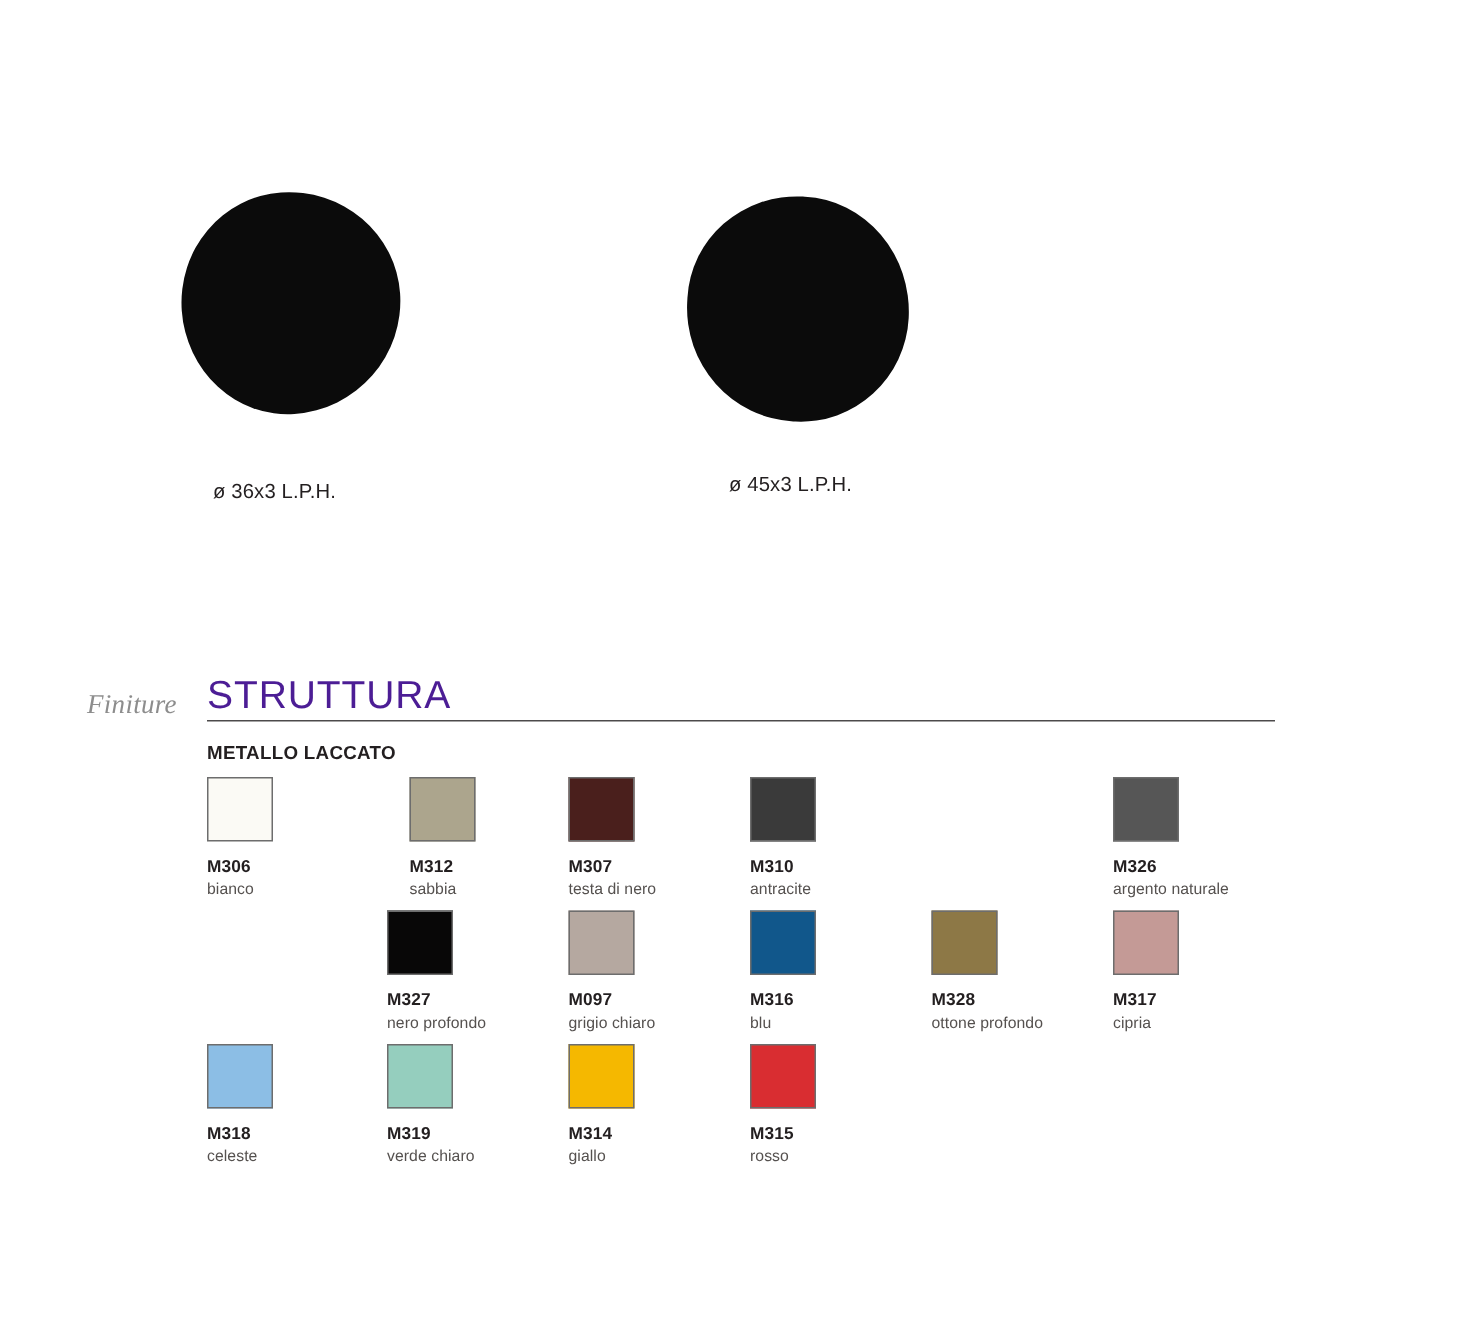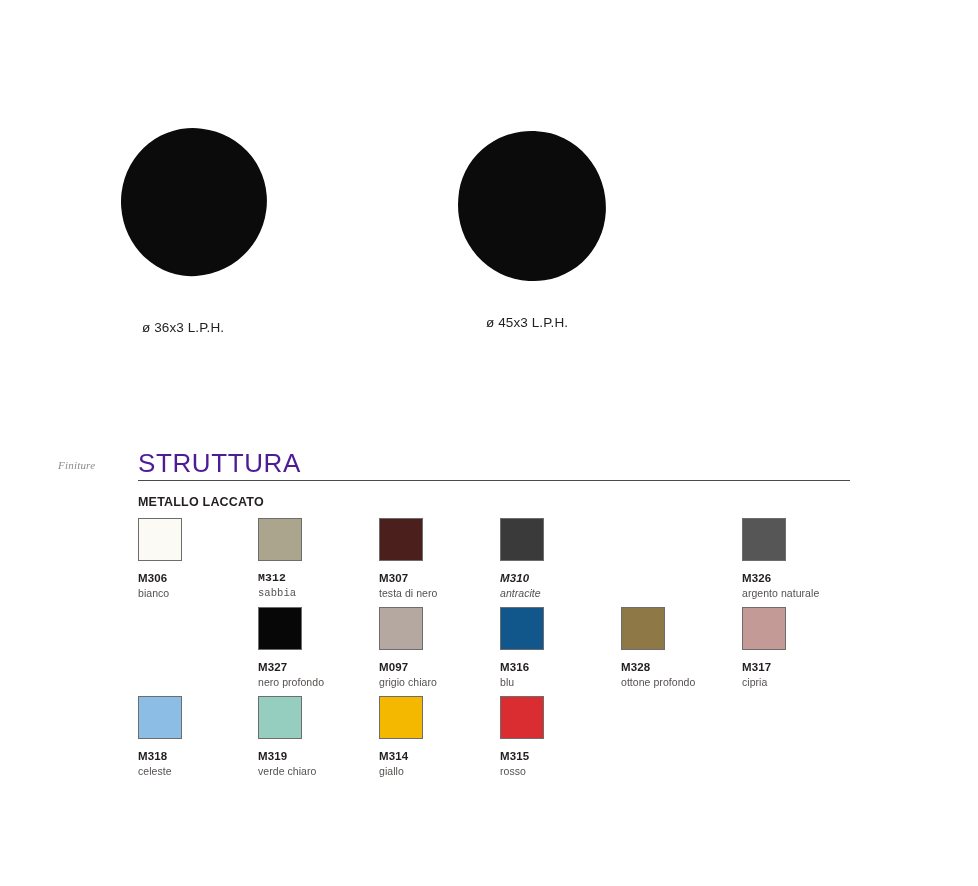--- a/index.html
+++ b/index.html
@@ -65,21 +65,21 @@
     left: 0;
     top: 448px;
     width: 978px;
   }
   #finiture-label {
     position: absolute;
     left: 58px;
     top: 11px;
     font-family: "Liberation Serif", serif;
     font-style: italic;
-    font-size: 11px;
+    font-size: 18px;
     color: #8d8d8d;
     letter-spacing: .2px;
   }
   #struttura-title {
     position: absolute;
     left: 138px;
     top: 0px;
     font-family: "Liberation Sans", sans-serif;
     font-size: 26px;
     font-weight: 400;
@@ -191,31 +191,31 @@
 
 <div id="subsection-title">METALLO LACCATO</div>
 
 <div id="swatch-grid">
     <div class="swatch-row">
       <div class="swatch-cell" style="left: 0px;">
         <div class="swatch-chip tex-soft" style="background: rgb(251, 250, 245);"></div>
         <div class="swatch-code">M306</div>
         <div class="swatch-name">bianco</div>
       </div>
-      <div class="swatch-cell" style="left: 120px; font-family: Liberation Mono, monospace;">
+      <div class="swatch-cell" style="left: 135px;">
         <div class="swatch-chip tex-metal" style="background: rgb(172, 165, 141);"></div>
         <div class="swatch-code">M312</div>
         <div class="swatch-name">sabbia</div>
       </div>
       <div class="swatch-cell" style="left: 241px;">
         <div class="swatch-chip tex-gloss" style="background: rgb(74, 31, 28);"></div>
         <div class="swatch-code">M307</div>
         <div class="swatch-name">testa di nero</div>
       </div>
-      <div class="swatch-cell" style="left: 362px; font-style: italic;">
+      <div class="swatch-cell" style="left: 362px;">
         <div class="swatch-chip tex-metal" style="background: rgb(58, 58, 58);"></div>
         <div class="swatch-code">M310</div>
         <div class="swatch-name">antracite</div>
       </div>
       <div class="swatch-cell" style="left: 604px;">
         <div class="swatch-chip tex-metal" style="background: rgb(86, 86, 86);"></div>
         <div class="swatch-code">M326</div>
         <div class="swatch-name">argento naturale</div>
       </div>
     </div>

